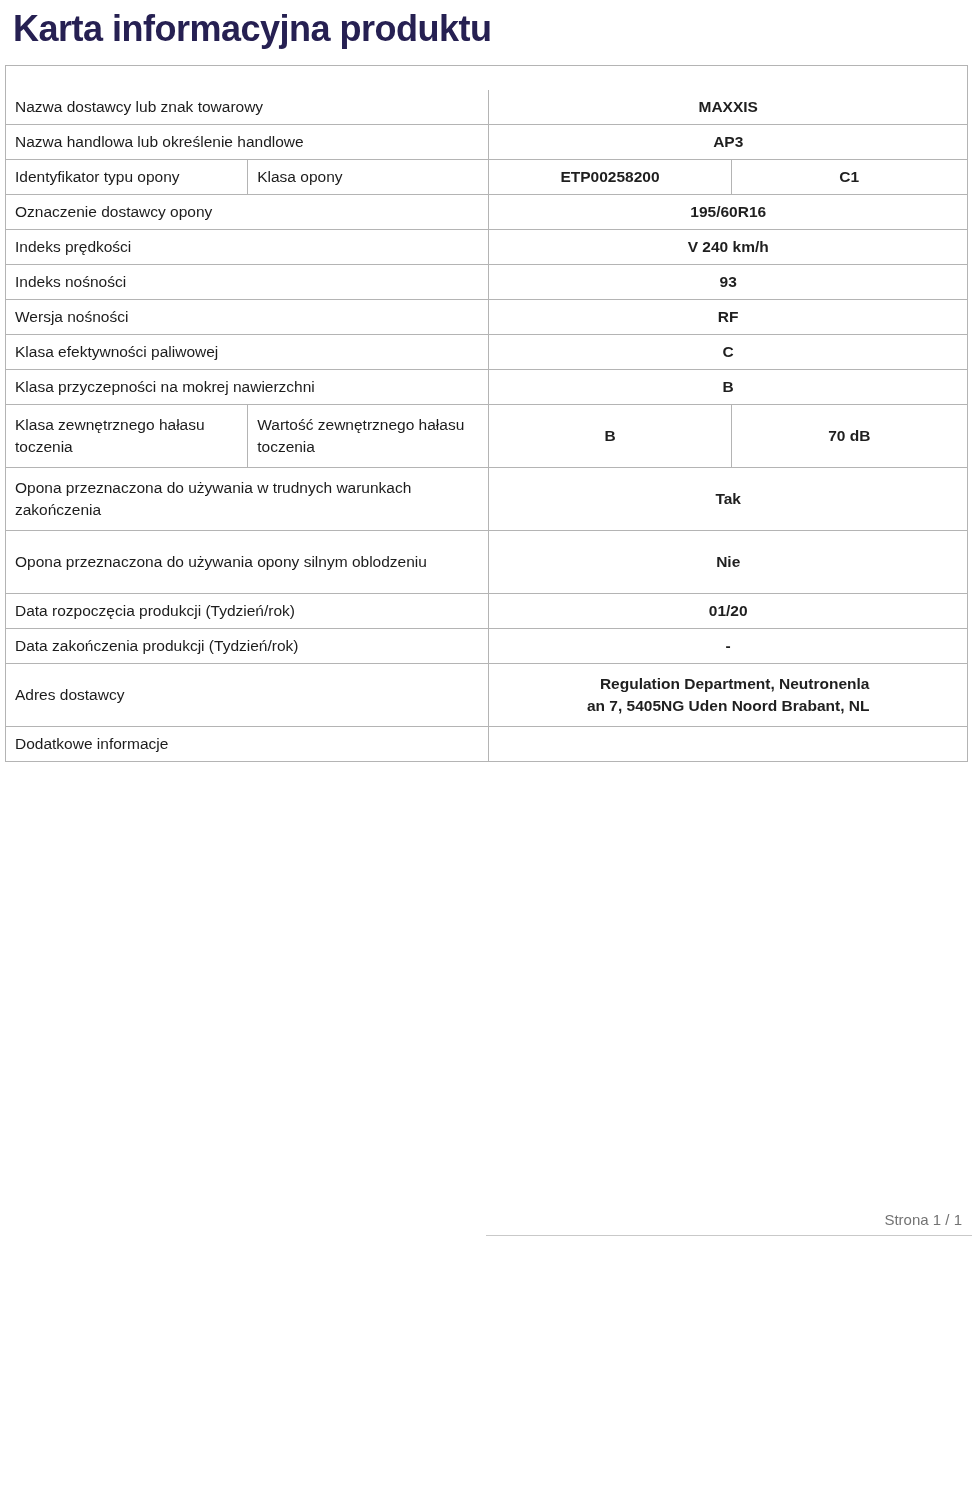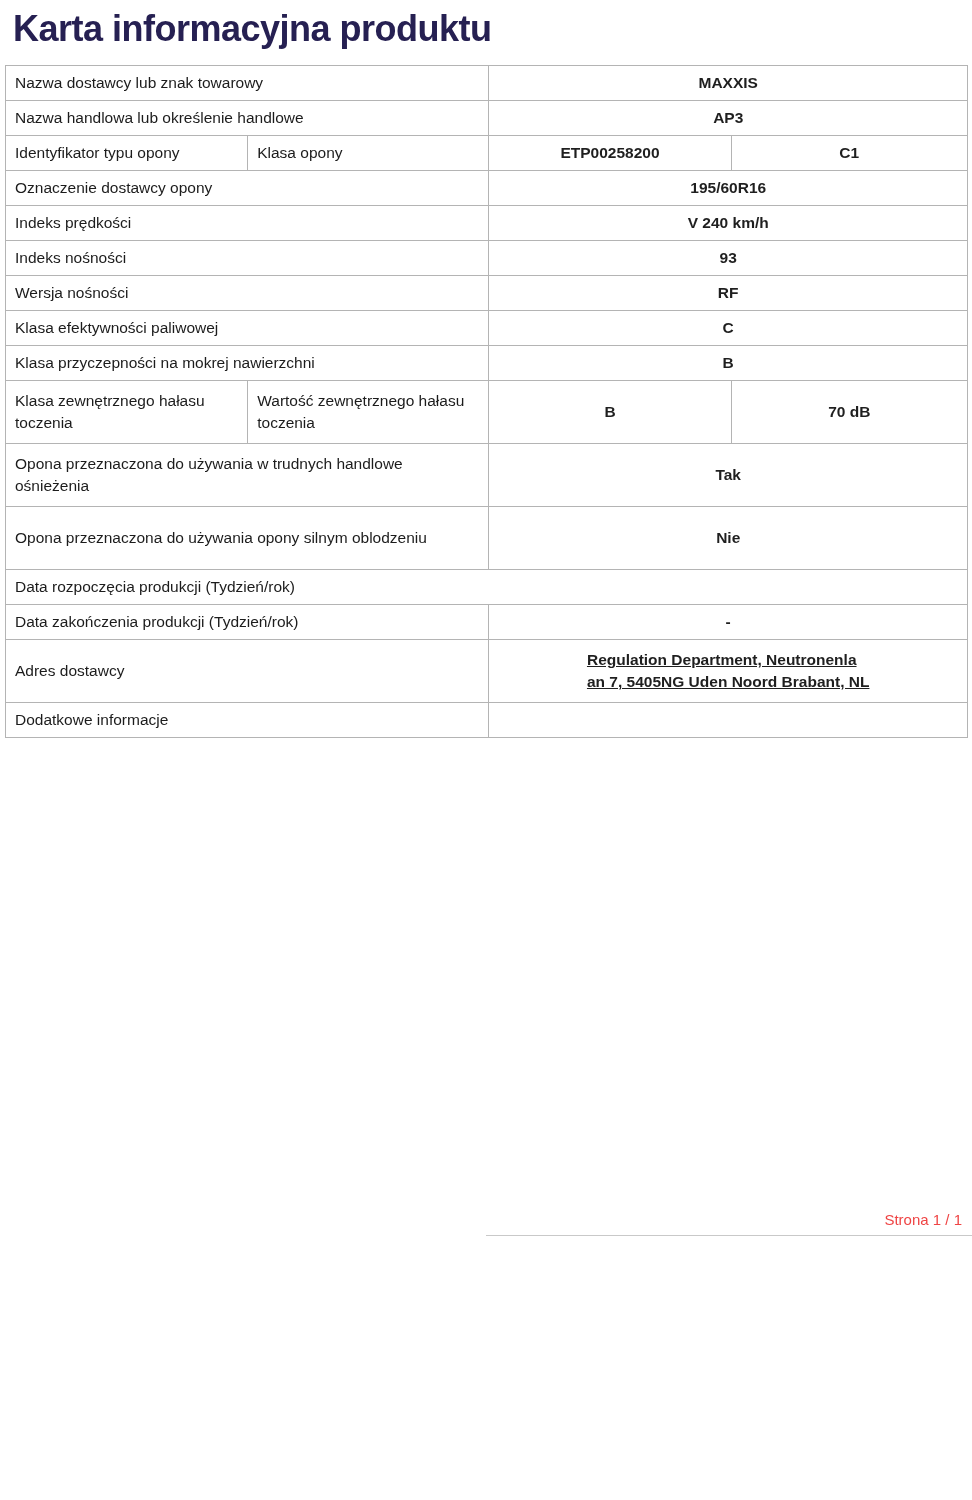--- a/index.html
+++ b/index.html
@@ -15,39 +15,39 @@
   }
   .subtitle{
     margin:16px 0 0 14px;
     font-size:16px;color:#1c1c1c;
   }
   .table{
     margin:15px 4px 0 5px;
     border:1px solid var(--border,#b4b4b4);
   }
   .row{display:grid;border-top:1px solid var(--border,#b4b4b4);}
-  .row:first-child{border-top:none;}
+  .row:first-child{border-top:none;margin-top:24px;}
   .row.two{grid-template-columns:50.2% 49.8%;}
   .row.four{grid-template-columns:25.1% 25.1% 25.2% 24.6%;}
   .cell{
     box-sizing:border-box;
     display:flex;align-items:center;
     min-height:33px;
     padding:6px 9px;
     font-size:15.5px;line-height:1.42;
     border-left:1px solid var(--border,#b4b4b4);
   }
   .cell:first-child{border-left:none;}
   .label{justify-content:flex-start;text-align:left;color:#1c1c1c;}
   .value{justify-content:center;text-align:center;font-weight:700;color:var(--value,#1f1f1f);}
   .tall .cell{min-height:62px;}
-  .addr-lines span{display:block;text-align:left;text-decoration:underline;}
+  .addr-lines span{display:block;text-align:right;}
   .footer{
     position:absolute;right:10px;bottom:8px;
-    font-size:15px;color:#ef4444;
+    font-size:15px;color:#737373;
   }
   .bottom-edge{
     position:absolute;left:50%;right:0;bottom:0;
     border-top:1px solid #c9c9c9;height:0;
   }
 </style>
 </head>
 <body>
 
 <div class="page">
@@ -104,31 +104,32 @@
     </div>
 
     <div class="row four tall">
       <div class="cell label">Klasa zewnętrznego hałasu toczenia</div>
       <div class="cell label">Wartość zewnętrznego hałasu toczenia</div>
       <div class="cell value">B</div>
       <div class="cell value">70 dB</div>
     </div>
 
     <div class="row two tall">
-      <div class="cell label">Opona przeznaczona do używania w trudnych handlowe ośnieżenia</div>
+      <div class="cell label">Opona przeznaczona do używania w trudnych warunkach zakończenia</div>
       <div class="cell value">Tak</div>
     </div>
 
     <div class="row two tall">
       <div class="cell label">Opona przeznaczona do używania opony silnym oblodzeniu</div>
       <div class="cell value">Nie</div>
     </div>
 
     <div class="row two">
       <div class="cell label">Data rozpoczęcia produkcji (Tydzień/rok)</div>
+      <div class="cell value">01/20</div>
     </div>
 
     <div class="row two">
       <div class="cell label">Data zakończenia produkcji (Tydzień/rok)</div>
       <div class="cell value">-</div>
     </div>
 
     <div class="row two tall">
       <div class="cell label">Adres dostawcy</div>
       <div class="cell value">

